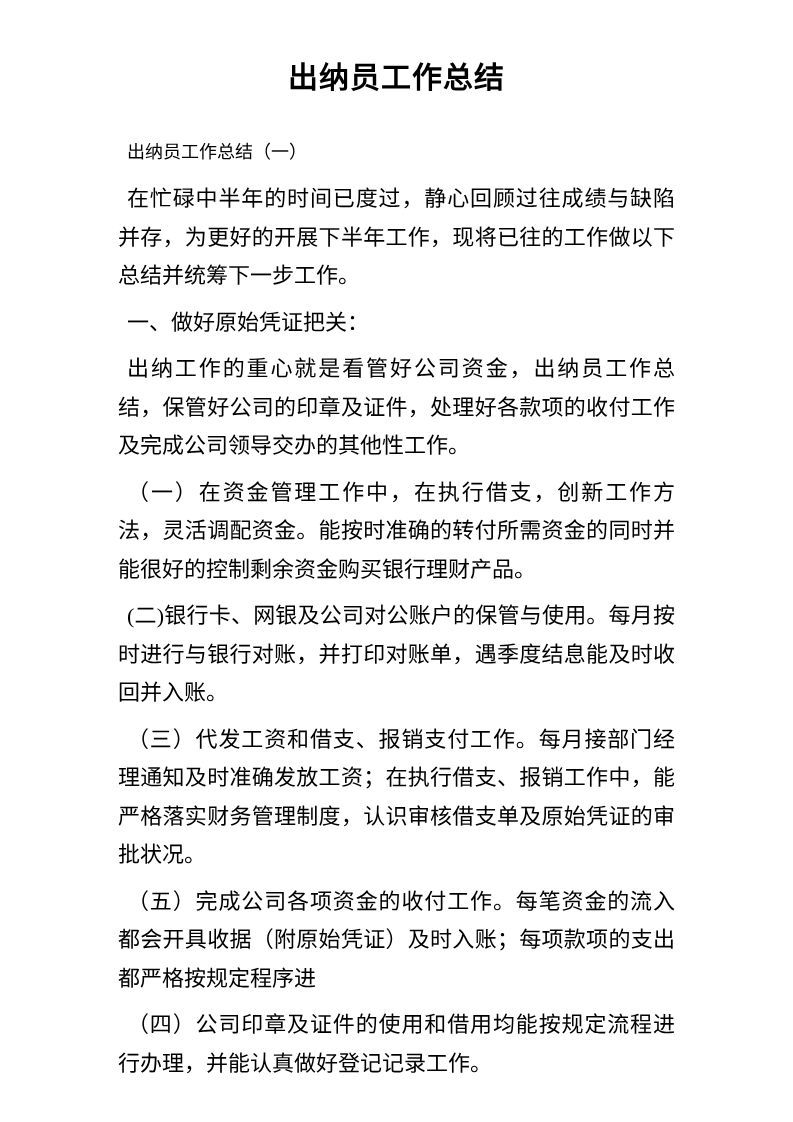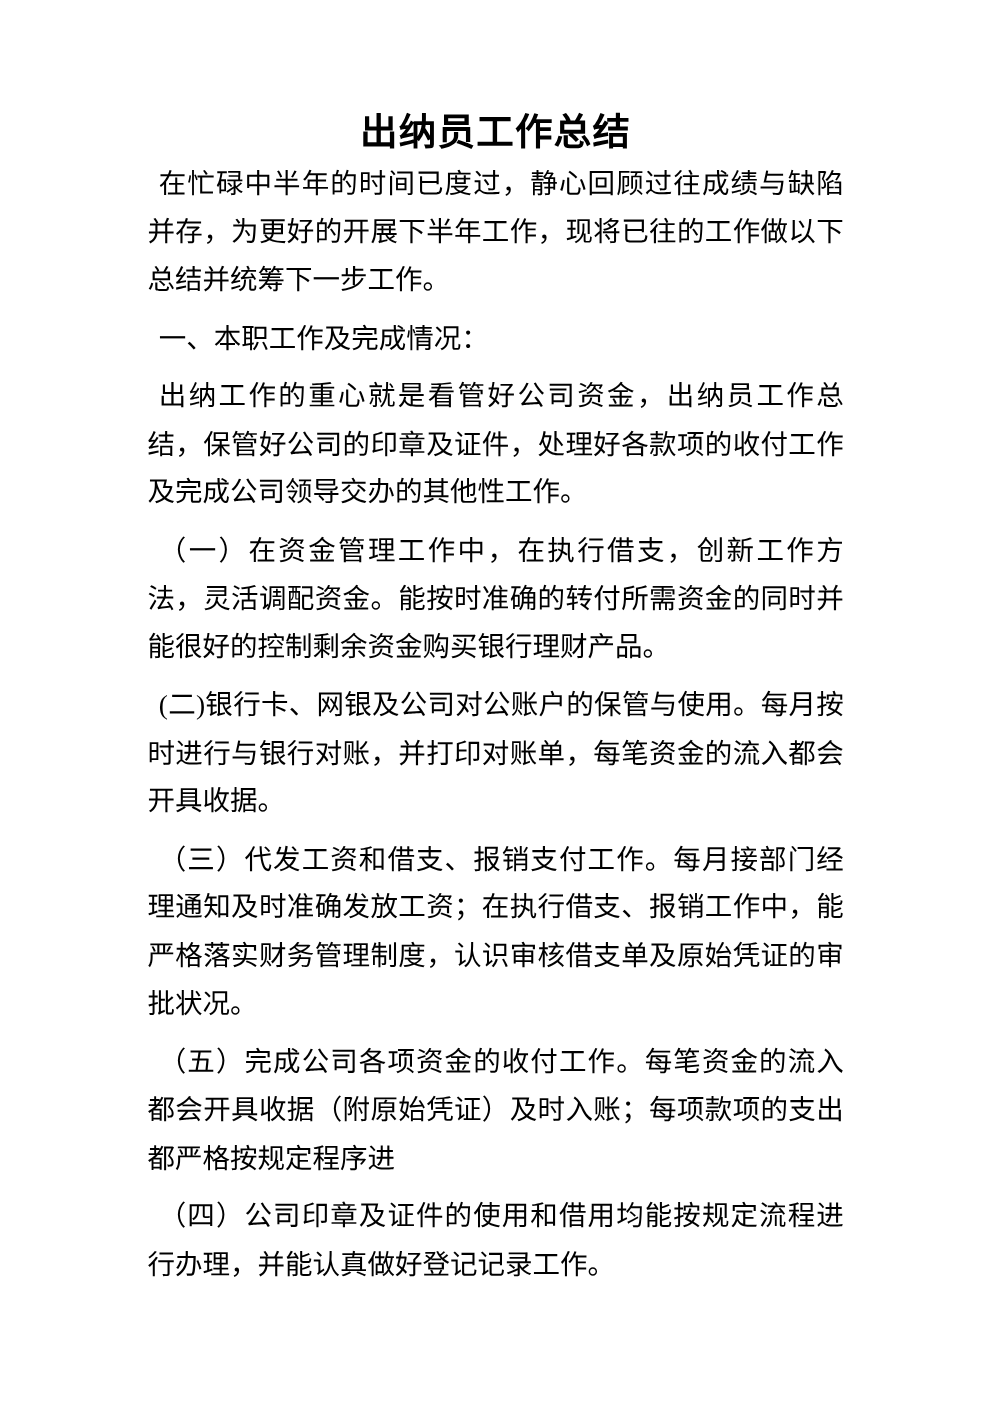--- a/index.html
+++ b/index.html
@@ -10,21 +10,21 @@
   .page {
     position: relative;
     width: 793px;
     height: 1122px;
     margin: 0 auto;
     background: #ffffff;
     color: #000000;
     font-family: "Liberation Serif", "DejaVu Serif", serif;
     overflow: hidden;
     box-sizing: border-box;
-    padding-top: 86px;
+    padding-top: 57px;
   }
   .doc-title {
     margin: 0;
     font-size: 30px;
     line-height: 42px;
     font-weight: bold;
     text-align: center;
     letter-spacing: 1px;
   }
   .doc-body {
@@ -44,24 +44,25 @@
     line-height: 26px;
     text-indent: 9px;
   }
 </style>
 </head>
 <body>
 
 <div class="page">
   <h1 class="doc-title">出纳员工作总结</h1>
   <div class="doc-body">
+    <p class="subtitle">出纳员工作总结（一）</p>
     <div>
         <p class="para">在忙碌中半年的时间已度过，静心回顾过往成绩与缺陷并存，为更好的开展下半年工作，现将已往的工作做以下总结并统筹下一步工作。</p>
-        <p class="para">一、本职工作及完成情况：</p>
+        <p class="para">一、做好原始凭证把关：</p>
         <p class="para">出纳工作的重心就是看管好公司资金，出纳员工作总结，保管好公司的印章及证件，处理好各款项的收付工作及完成公司领导交办的其他性工作。</p>
         <p class="para">（一）在资金管理工作中，在执行借支，创新工作方法，灵活调配资金。能按时准确的转付所需资金的同时并能很好的控制剩余资金购买银行理财产品。</p>
-        <p class="para">(二)银行卡、网银及公司对公账户的保管与使用。每月按时进行与银行对账，并打印对账单，每笔资金的流入都会开具收据。</p>
+        <p class="para">(二)银行卡、网银及公司对公账户的保管与使用。每月按时进行与银行对账，并打印对账单，遇季度结息能及时收回并入账。</p>
         <p class="para">（三）代发工资和借支、报销支付工作。每月接部门经理通知及时准确发放工资；在执行借支、报销工作中，能严格落实财务管理制度，认识审核借支单及原始凭证的审批状况。</p>
         <p class="para">（五）完成公司各项资金的收付工作。每笔资金的流入都会开具收据（附原始凭证）及时入账；每项款项的支出都严格按规定程序进</p>
         <p class="para">（四）公司印章及证件的使用和借用均能按规定流程进行办理，并能认真做好登记记录工作。</p>
       </div>
   </div>
 </div>
 
 </body></html>

